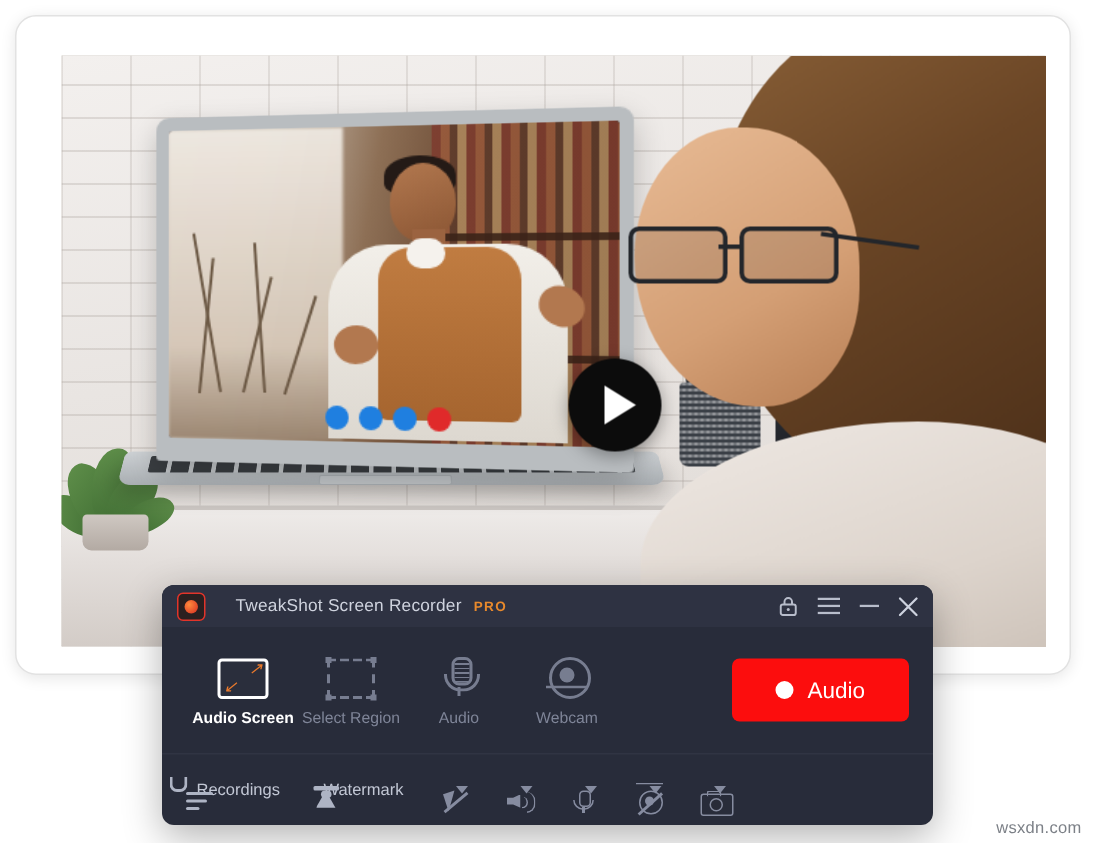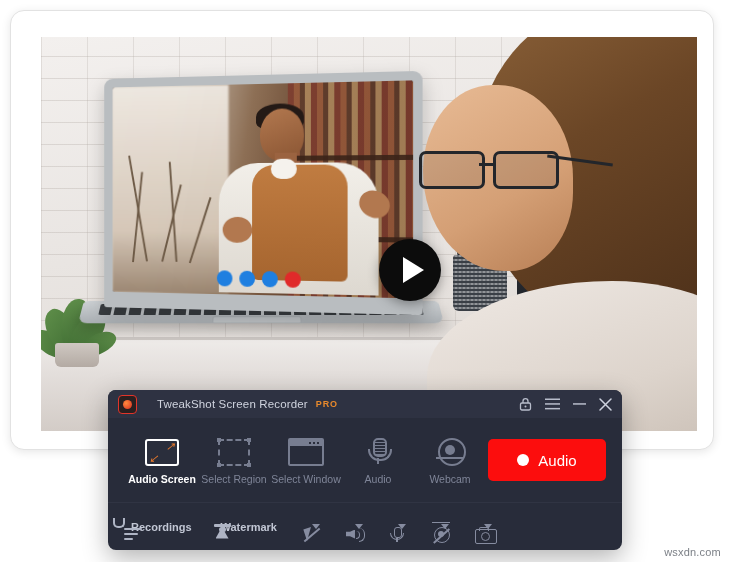--- a/index.html
+++ b/index.html
@@ -345,21 +345,21 @@
     font-size:15px;font-family:"Liberation Sans", sans-serif;
     display:flex;align-items:center;justify-content:center;gap:9px;cursor:pointer;
   }
   #record-button .rdot{width:12px;height:12px;border-radius:50%;background:#ffffff;}
 
   #bottom-bar{
     height:47px;border-top:1px solid #303443;
     display:flex;align-items:center;padding:0 12px 0 16px;gap:0;
   }
   .bb-item{display:flex;align-items:center;gap:7px;cursor:pointer;color:#9aa0b2;}
-  .bb-label{font-size:11px;color:#c2c7d4;font-weight:bold;}
+  .bb-label{font-size:11px;color:#c2c7d4;}
   .caret{
     width:0;height:0;border-left:4px solid transparent;border-right:4px solid transparent;
     border-top:5px solid #868ca0;cursor:pointer;
   }
   .bb-gap{width:22px;}
   .bb-sep{width:26px;}
 
   .icon-list{position:relative;width:18px;height:14px;}
   .icon-list b{position:absolute;left:0;height:2px;background:#aeb4c4;border-radius:1px;}
   .icon-list b:nth-child(1){top:1px;width:18px;}
@@ -610,32 +610,20 @@
         <span class="icon-region">
             <i></i>
             <i></i>
             <i></i>
             <i></i>
           </span>
       </span>
       <span class="cap-label">Select Region</span>
     </div>
 
-    <div class="cap-item">
-      <span class="ico">
-        <span class="icon-window">
-            <span class="bar">
-              <s style="right:3px"></s>
-              <s style="right:7px"></s>
-              <s style="right:11px"></s>
-            </span>
-          </span>
-      </span>
-      <span class="cap-label">Select Window</span>
-    </div>
 
     <div class="cap-item">
       <span class="ico">
         <span class="icon-mic">
             <i class="cap"></i>
             <i class="arc"></i>
             <i class="stem"></i>
           </span>
       </span>
       <span class="cap-label">Audio</span>

